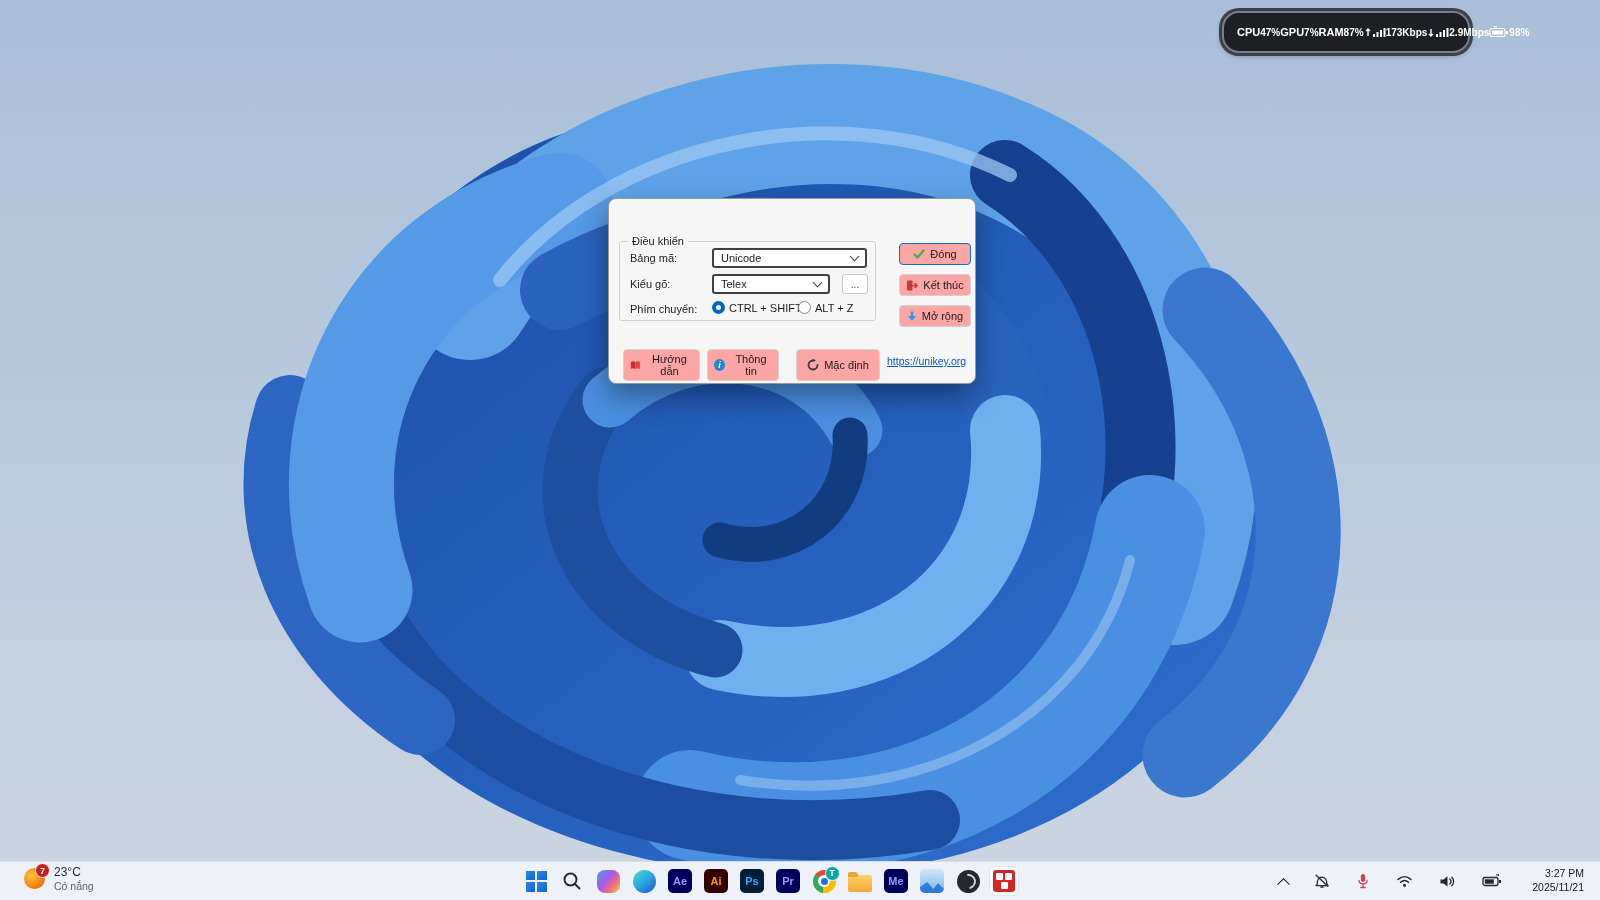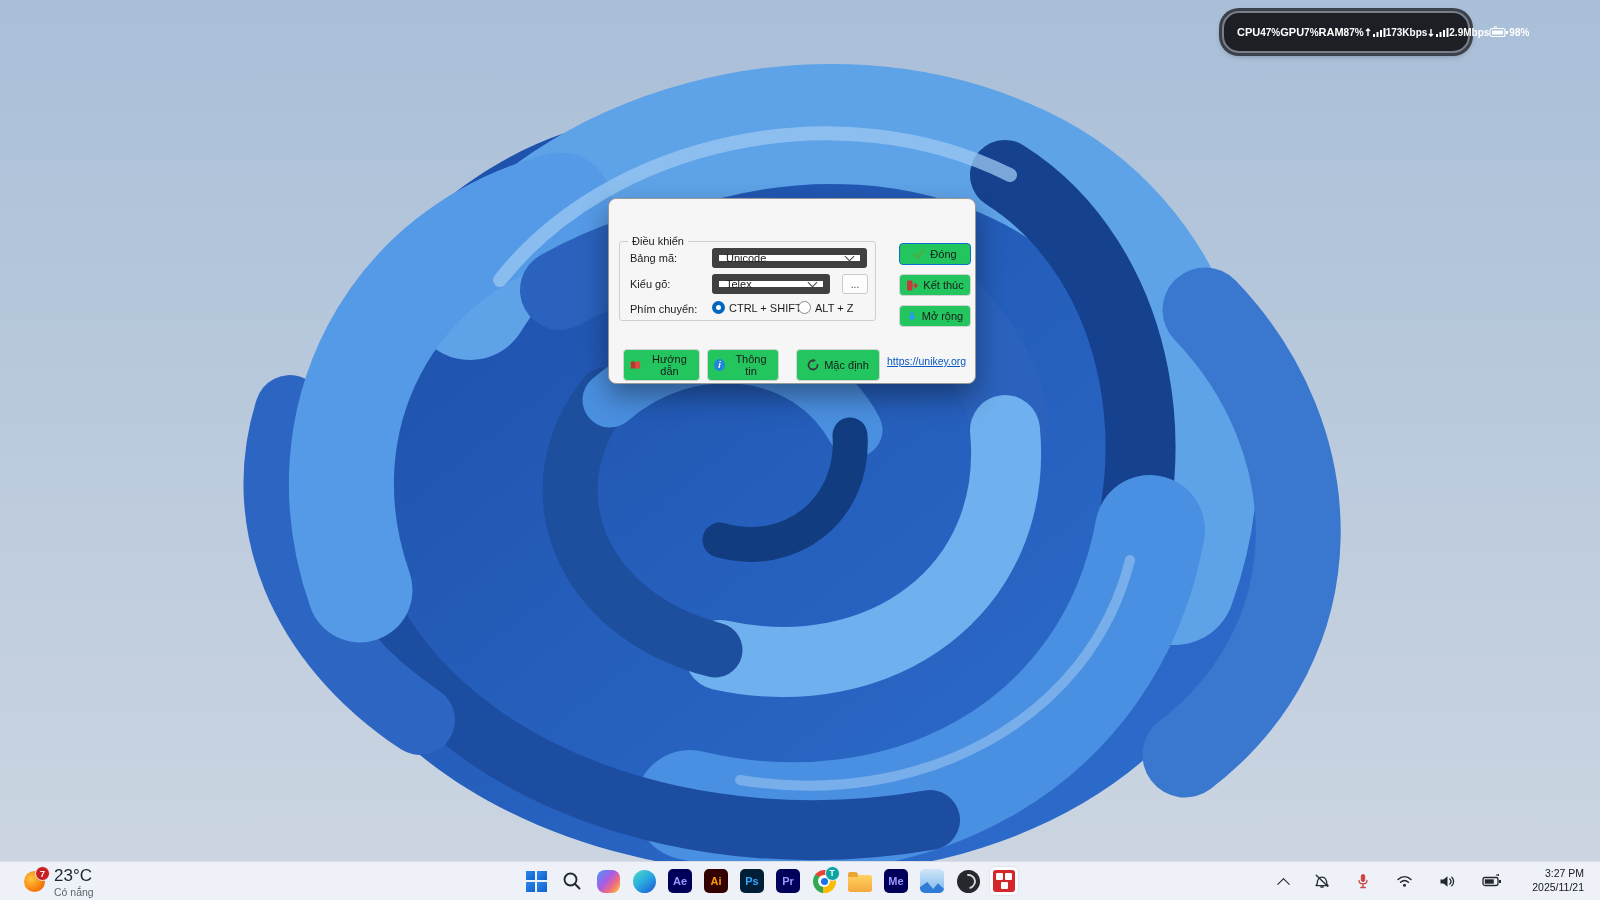--- a/index.html
+++ b/index.html
@@ -27,56 +27,56 @@
   .uk-ico .k{position:absolute;background:#fff;border-radius:1px;}
   .uk-ico-sm{width:13px;height:13px;opacity:.85;}
   .uk-ico-sm .k1{left:2px;top:2px;width:4px;height:4px;}
   .uk-ico-sm .k2{right:2px;top:2px;width:4px;height:4px;}
   .uk-ico-sm .k3{left:4.5px;bottom:2px;width:4px;height:4px;}
 
   .group{position:absolute;left:10px;top:42px;width:255px;height:78px;border:1px solid #cfcfcf;border-radius:3px;}
   .group-label{position:absolute;left:8px;top:-7px;background:#f6f6f6;padding:0 4px;font-size:11px;}
   .f-label{position:absolute;left:10px;font-size:11px;}
   .lbl-1{top:10px;} .lbl-2{top:36px;} .lbl-3{top:61px;}
-  .select{position:absolute;height:20px;background:#fff;border:7px solid #404040;border-radius:3px;
+  .select{position:absolute;height:20px;background:#fff;border:2px solid #404040;border-radius:3px;
           display:flex;align-items:center;justify-content:space-between;padding:0 7px;box-sizing:border-box;font-size:11px;}
   .sel-bang-ma{left:92px;top:6px;width:155px;}
   .sel-kieu-go{left:92px;top:32px;width:118px;}
   .sel-arrow{width:6px;height:6px;border-right:1.4px solid #454545;border-bottom:1.4px solid #454545;
              transform:rotate(45deg);margin-top:-3px;}
   .more-btn{position:absolute;left:222px;top:32px;width:26px;height:20px;background:#fdfdfd;border:1px solid #c9c9c9;
             border-radius:3px;font-size:10px;color:#444;display:flex;align-items:center;justify-content:center;font-family:inherit;}
   .radio-row{position:absolute;top:59px;display:flex;align-items:center;gap:4px;font-size:11px;}
   .rr-1{left:92px;} .rr-2{left:178px;}
   .radio{width:13px;height:13px;border-radius:50%;box-sizing:border-box;background:#fff;display:inline-block;}
   .radio.checked{border:4px solid #0067c0;}
   .radio.unchecked{border:1px solid #8a8a8a;}
 
-  .btn{display:flex;align-items:center;justify-content:center;gap:5px;background:#22c55e;border:1px solid #d2d2d2;
+  .btn{display:flex;align-items:center;justify-content:center;gap:5px;background:#fca5a5;border:1px solid #d2d2d2;
        border-radius:4px;font-size:11px;font-family:inherit;color:#1b1b1b;box-sizing:border-box;cursor:default;}
   .btn-side{position:absolute;left:290px;width:72px;height:22px;}
   .btn-dong{top:44px;border:1.6px solid #0b6fd0;}
   .btn-ketthuc{top:75px;}
   .btn-morong{top:106px;}
   .btn-bottom{position:absolute;top:150px;height:32px;}
   .btn-huongdan{left:14px;width:77px;}
   .btn-thongtin{left:98px;width:72px;}
   .btn-macdinh{left:187px;width:84px;}
   .info-ic{width:12px;height:12px;border-radius:50%;background:#1f86d9;color:#fff;font-size:9px;font-weight:bold;
            display:flex;align-items:center;justify-content:center;font-style:italic;}
   .home-link{position:absolute;left:278px;top:156px;font-size:10.5px;color:#0a58c4;text-decoration:underline;}
 
   
   .taskbar{position:absolute;left:0;right:0;bottom:0;height:38px;background:#eef2f8;border-top:1px solid #d9dee6;}
   .weather{position:absolute;left:24px;top:4px;display:flex;align-items:center;gap:9px;}
   .sun{position:relative;width:21px;height:21px;border-radius:50%;background:radial-gradient(circle at 35% 38%,#ffc63e,#f46a00 78%);}
   .sun-badge{position:absolute;right:-5px;top:-5px;width:13px;height:13px;border-radius:50%;background:#c81f1f;color:#fff;
              font-size:9px;font-weight:bold;display:flex;align-items:center;justify-content:center;border:1px solid #eef2f8;box-sizing:content-box;}
   .weather-text{display:flex;flex-direction:column;line-height:1.15;}
-  .weather-temp{font-size:17px;color:#1e2630;}
+  .weather-temp{font-size:12px;color:#1e2630;}
   .weather-cond{font-size:10.5px;color:#5b6570;}
 
   .task-icons{position:absolute;left:521px;top:4px;display:flex;align-items:center;gap:6px;}
   .tile{width:30px;height:30px;display:flex;align-items:center;justify-content:center;border-radius:6px;}
   .tile.active{background:#fbfcfe;border:1px solid #e1e5ed;box-sizing:border-box;}
   .start{width:21px;height:21px;display:grid;grid-template-columns:9.5px 9.5px;grid-template-rows:9.5px 9.5px;gap:2px;}
   .start span{background:linear-gradient(135deg,#2f86e8,#0d63cf);}
   .adobe{width:24px;height:24px;border-radius:5px;display:flex;align-items:center;justify-content:center;font-weight:bold;font-size:11px;}
   .ae{background:#00005b;color:#9999ff;} .ai{background:#330000;color:#ff9a00;}
   .ps{background:#001e36;color:#31a8ff;} .pr{background:#00005b;color:#9999ff;} .me{background:#00005b;color:#9999ff;}

